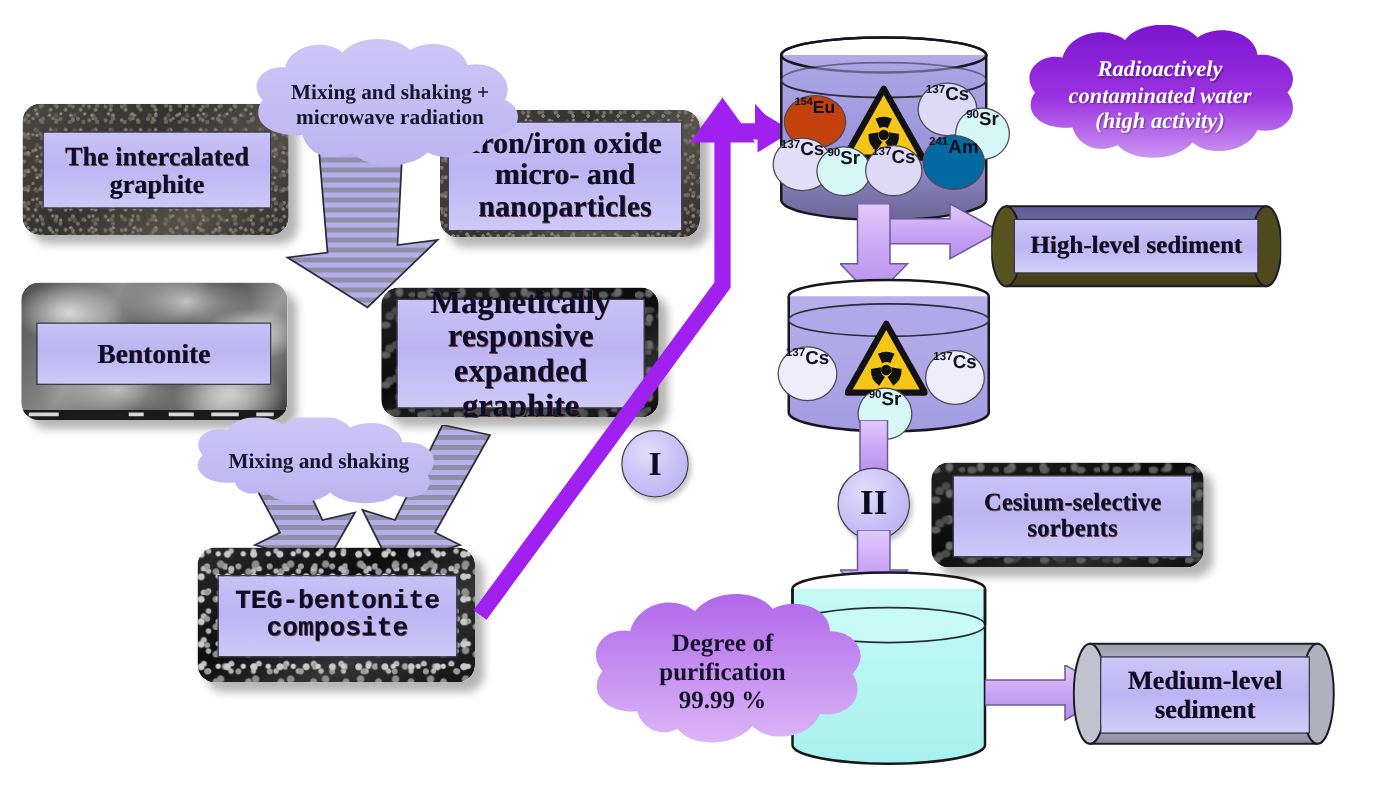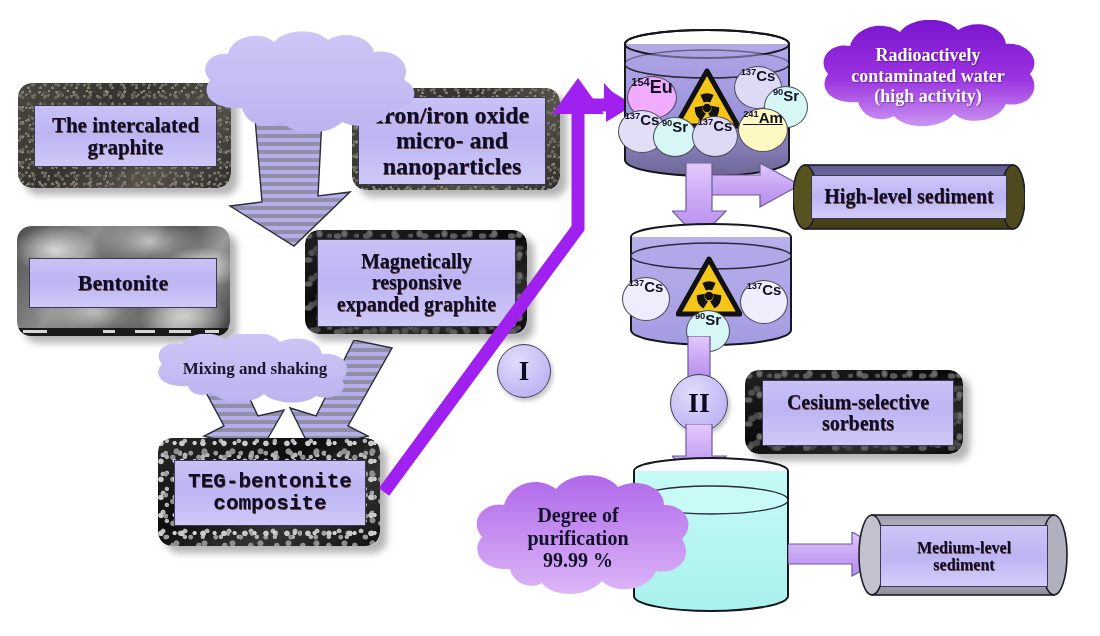--- a/index.html
+++ b/index.html
@@ -190,37 +190,39 @@
 nanoparticles</div>
   </div>
 
   <div class="cloud" style="left:190px;top:30px;width:244px;height:108px;font-size:17px;color:#16162c;">
     <svg viewBox="0 0 244 108" preserveAspectRatio="none" aria-hidden="true">
       <path d="M52,78 C22,80 10,64 20,50 C8,38 20,22 38,24 C42,6 70,0 84,12
                C96,-2 126,-2 138,10 C154,0 180,6 184,22 C206,18 222,34 214,50
                C232,58 226,80 200,80 C194,96 168,100 152,92 C138,106 104,106 92,92
                C74,100 56,94 52,78 Z" fill="url(#cloudLight)"></path>
     </svg>
+    <div class="ctxt" style="white-space:pre-line;font-weight:bold;">Mixing and shaking +
+microwave radiation</div>
   </div>
 
   <div class="photobox" style="left:17px;top:226px;width:213px;height:110px;">
     <div class="tex tex-sem"></div>
     <div class="sembar">
       <i style="left:6px;width:24px;"></i>
         <i style="left:86px;width:12px;"></i>
       <i style="left:118px;width:20px;"></i>
         <i style="left:152px;width:22px;"></i>
       <i style="left:188px;width:14px;"></i>
     </div>
     <div class="plate" style="left:12px;top:32px;width:186px;height:48px;font-size:22px;">Bentonite</div>
   </div>
 
   <div class="photobox" style="left:305px;top:230px;width:222px;height:104px;">
     <div class="tex tex-black"></div>
-    <div class="plate" style="left:12px;top:9px;width:197px;height:86px;font-size:20px;white-space:pre-line;">Magnetically
+    <div class="plate" style="left:12px;top:9px;width:197px;height:86px;font-size:26px;white-space:pre-line;">Magnetically
 responsive
 expanded graphite</div>
   </div>
 
   <svg class="abs" style="left:178px;top:340px;width:120px;height:120px;">
     <polygon points="4,8 44,0 80,76 106,70 82,112 26,96 46,86" fill="url(#stripes)" stroke="#2b2b3a" stroke-width="1.4"></polygon>
   </svg>
   <svg class="abs" style="left:268px;top:340px;width:130px;height:120px;">
     <polygon points="124,8 86,0 48,76 22,68 44,112 100,96 80,86" fill="url(#stripes)" stroke="#2b2b3a" stroke-width="1.4"></polygon>
   </svg>
@@ -263,51 +265,51 @@
 
     <svg class="abs" style="left:62px;top:40px;width:66px;height:62px;">
       <polygon points="33,3 64,58 2,58" fill="#f5c518" stroke="#111" stroke-width="5" stroke-linejoin="round"></polygon>
       <g transform="translate(33,40)" fill="#111">
         <circle cx="0" cy="0" r="4.2"></circle>
         <path d="M-3.2,-5.4 A6.4,6.4 0 0 1 3.2,-5.4 L6.6,-13 A14.6,14.6 0 0 0 -6.6,-13 Z"></path>
         <path d="M4,-2.2 A6.4,6.4 0 0 1 1.1,5.6 L5.6,12.6 A14.6,14.6 0 0 0 12.2,-0.8 Z"></path>
         <path d="M-1.1,5.6 A6.4,6.4 0 0 1 -4,-2.2 L-12.2,-0.8 A14.6,14.6 0 0 0 -5.6,12.6 Z"></path>
       </g>
     </svg>
-    <div class="bub" style="left:15px;top:48px;width:48px;height:41px;background:#f0abfc;font-size:18px;">
+    <div class="bub" style="left:15px;top:48px;width:48px;height:41px;background:#c2410c;font-size:14px;">
       <span><sup>154</sup><span>Eu</span></span>
     </div>
     <div class="bub" style="left:122px;top:38px;width:46px;height:41px;background:#ded9f5;font-size:15px;">
       <span><sup>137</sup><span>Cs</span></span>
     </div>
     <div class="bub" style="left:152px;top:58px;width:42px;height:40px;background:#d6f7f6;font-size:15px;">
       <span><sup>90</sup><span>Sr</span></span>
     </div>
     <div class="bub" style="left:6px;top:82px;width:46px;height:41px;background:#e3def7;font-size:15px;">
       <span><sup>137</sup><span>Cs</span></span>
     </div>
     <div class="bub" style="left:41px;top:89px;width:42px;height:38px;background:#d6f7f6;font-size:15px;">
       <span><sup>90</sup><span>Sr</span></span>
     </div>
     <div class="bub" style="left:80px;top:88px;width:44px;height:39px;background:#ded9f5;font-size:15px;">
       <span><sup>137</sup><span>Cs</span></span>
     </div>
-    <div class="bub" style="left:126px;top:80px;width:48px;height:42px;background:#fef9c3;font-size:15px;text-decoration:underline;">
+    <div class="bub" style="left:126px;top:80px;width:48px;height:42px;background:#0369a1;font-size:15px;">
       <span><sup>241</sup><span>Am</span></span>
     </div>
   </div>
 
   <div class="cloud" style="left:812px;top:20px;width:232px;height:112px;font-size:18px;color:#ffffff;">
     <svg viewBox="0 0 232 112" preserveAspectRatio="none" aria-hidden="true">
       <path d="M46,82 C18,84 6,68 16,54 C4,40 18,22 38,26 C44,6 72,0 88,12
                C100,-4 134,-4 146,10 C164,-2 192,6 194,24 C216,22 230,40 218,54
                C230,70 216,88 194,84 C186,102 156,106 142,94 C128,110 94,110 82,96
                C66,104 50,96 46,82 Z" fill="url(#cloudDark)"></path>
     </svg>
-    <div class="ctxt" style="white-space:pre-line;text-shadow:1px 1px 1px rgba(0,0,0,.35);">Radioactively
+    <div class="ctxt" style="white-space:pre-line;text-shadow:1px 1px 1px rgba(0,0,0,.35);font-style:italic;">Radioactively
 contaminated water
 (high activity)</div>
   </div>
 
   <svg class="abs" style="left:688px;top:163px;width:118px;height:48px;">
     <polygon points="0,12 72,12 72,0 112,22 72,44 72,32 0,32" fill="url(#arrpur)" stroke="#6b5a9a" stroke-width="1.2"></polygon>
   </svg>
 
   <svg class="abs" style="left:672px;top:163px;width:56px;height:78px;">
     <polygon points="14,0 40,0 40,48 54,48 27,76 0,48 14,48" fill="url(#arrpur)" stroke="#6b5a9a" stroke-width="1.2"></polygon>
@@ -389,17 +391,17 @@
   <svg class="abs" style="left:788px;top:532px;width:110px;height:48px;">
     <polygon points="0,12 64,12 64,0 104,22 64,44 64,32 0,32" fill="url(#arrpur)" stroke="#6b5a9a" stroke-width="1.2"></polygon>
   </svg>
 
   <div class="cyl" style="left:858px;top:512px;width:210px;height:86px;">
     <svg width="210" height="86" viewBox="0 0 210 86">
       <rect x="14" y="3" width="182" height="80" fill="url(#cylMed)" stroke="#1c1c28" stroke-width="1.6"></rect>
       <ellipse cx="196" cy="43" rx="13" ry="40" fill="#b0b0bf" stroke="#1c1c28" stroke-width="1.6"></ellipse>
       <ellipse cx="14" cy="43" rx="13" ry="40" fill="#c2c2cf" stroke="#1c1c28" stroke-width="1.6"></ellipse>
     </svg>
-    <div class="lab" style="left:22px;top:13px;width:166px;height:60px;font-size:16px;white-space:pre-line;">Medium-level
+    <div class="lab" style="left:22px;top:13px;width:166px;height:60px;font-size:21px;white-space:pre-line;">Medium-level
 sediment</div>
   </div>
 
 </div>
 
 </body></html>

